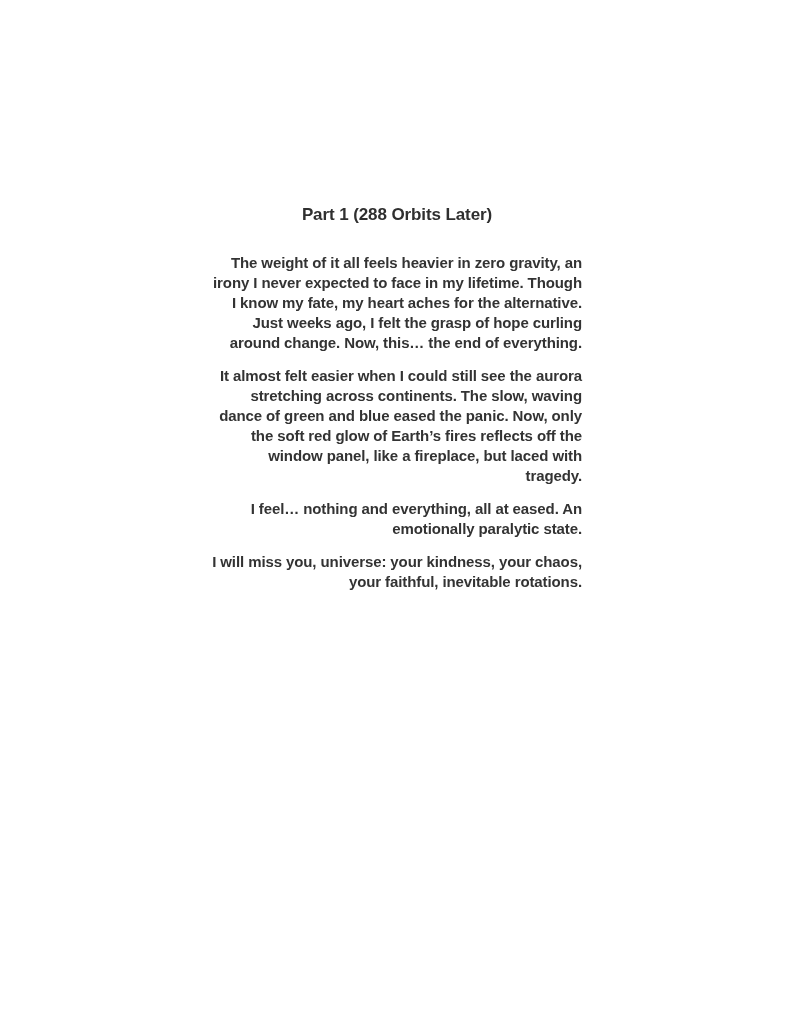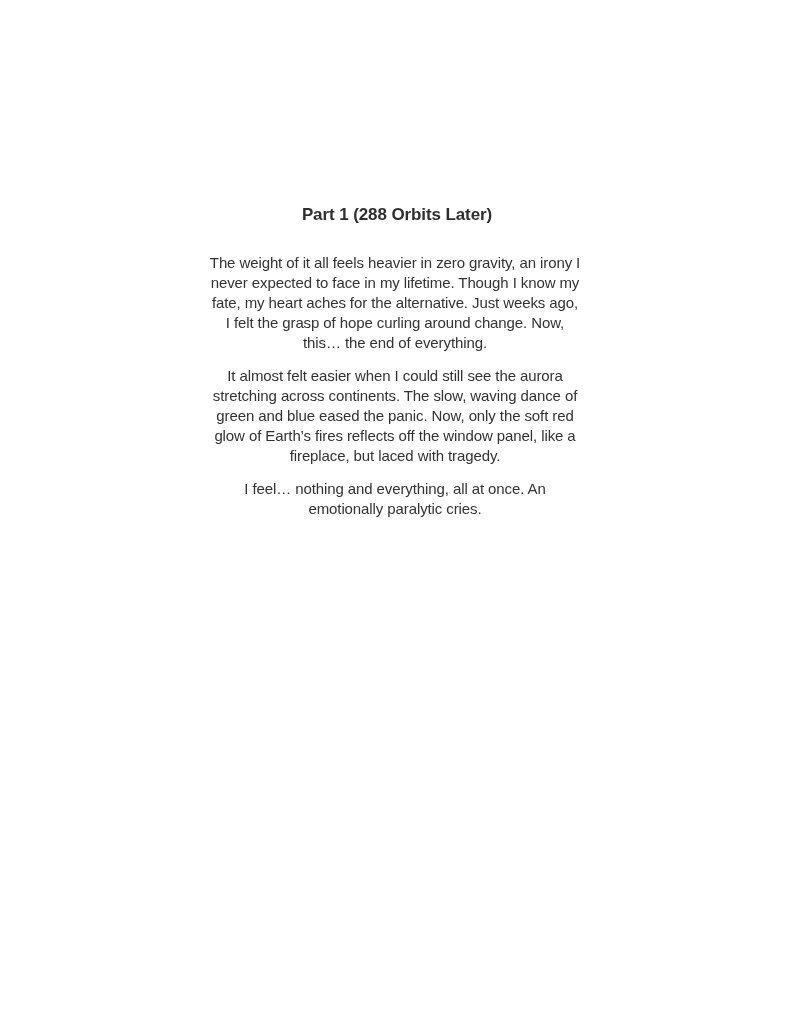--- a/index.html
+++ b/index.html
@@ -27,23 +27,23 @@
     line-height: 23px;
     font-weight: 600;
     color: #2f2f2f;
     text-align: center;
     letter-spacing: -0.1px;
   }
   .para {
     margin: 0 4px 13px 0;
     font-size: 15px;
     line-height: 20px;
-    font-weight: 400;
+    font-weight: 700;
     color: #333333;
-    text-align: center;
+    text-align: right;
     letter-spacing: -0.1px;
   }
   .page-number {
     position: absolute;
     left: 0;
     top: 872px;
     width: 791px;
     text-align: right;
     font-size: 15px;
     line-height: 18px;
@@ -51,16 +51,17 @@
   }
 </style>
 </head>
 <body>
 
 <div class="page">
   <div class="content">
     <h1 class="chapter-title">Part 1 (288 Orbits Later)</h1>
     <p class="para">The weight of it all feels heavier in zero gravity, an irony I never expected to face in my lifetime. Though I know my fate, my heart aches for the alternative. Just weeks ago, I felt the grasp of hope curling around change. Now, this… the end of everything.</p>
     <p class="para">It almost felt easier when I could still see the aurora stretching across continents. The slow, waving dance of green and blue eased the panic. Now, only the soft red glow of Earth’s fires reflects off the window panel, like a fireplace, but laced with tragedy.</p>
-    <p class="para">I feel… nothing and everything, all at once. An emotionally paralytic cries.</p>
+    <p class="para">I feel… nothing and everything, all at eased. An emotionally paralytic state.</p>
+    <p class="para">I will miss you, universe: your kindness, your chaos, your faithful, inevitable rotations.</p>
   </div>
   <div class="page-number">85</div>
 </div>
 
 </body></html>

